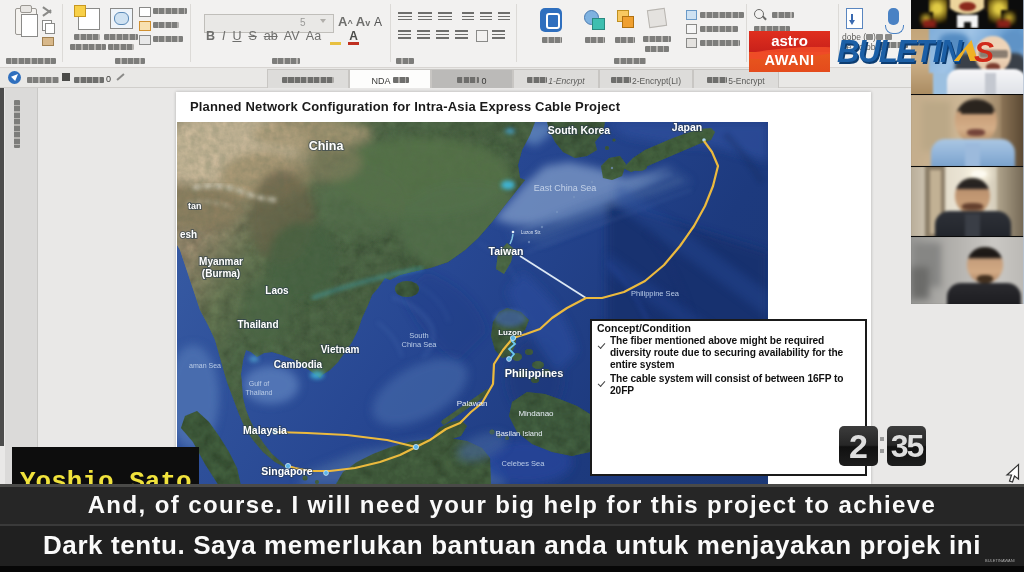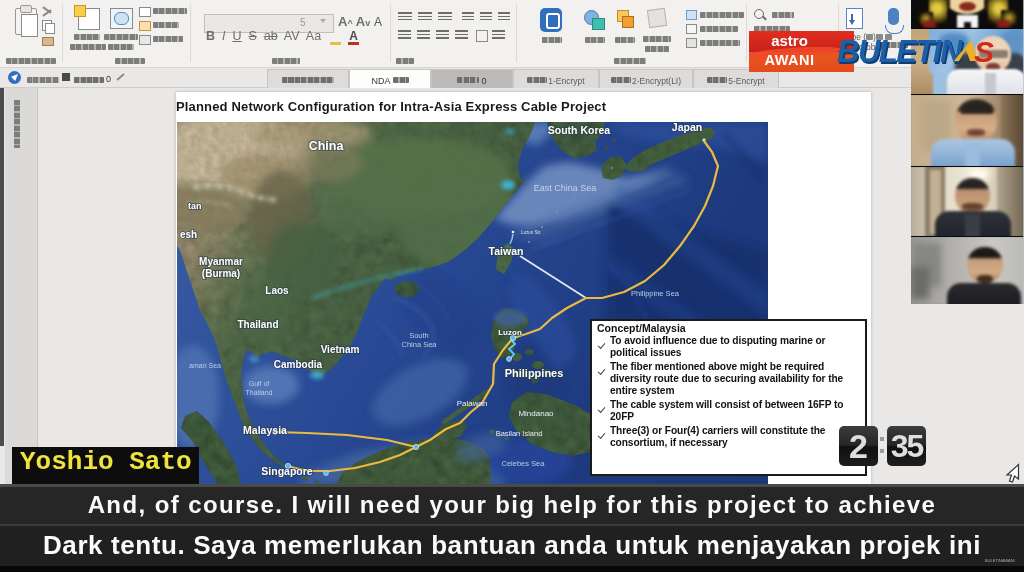--- a/index.html
+++ b/index.html
@@ -120,33 +120,33 @@
   <div class="abs" style="left:8px;top:3px;width:13px;height:13px;border-radius:50%;background:#2f6fbe;"></div>
   <div class="abs" style="left:11px;top:6px;width:7px;height:7px;background:#fff;clip-path:polygon(0 40%,100% 0,60% 100%);"></div>
   <div class="abs jbar" style="left:27px;top:9px;width:32px;"></div>
   <div class="abs" style="left:62px;top:5px;width:8px;height:8px;background:#4a4a48;"></div>
   <div class="abs jbar2" style="left:74px;top:9px;width:30px;"></div>
   <div class="abs" style="left:106px;top:6px;font-size:9px;color:#3a3a38;">0</div>
   <div class="abs" style="left:116px;top:8px;width:9px;height:2px;background:#8a8a88;transform:rotate(-40deg);"></div>
   <div class="tab abs" style="left:267px;width:80px;background:#dddcda;"><span class="jbar2" style="width:52px;"></span></div>
   <div class="tab abs" style="left:349px;width:80px;background:#fdfdfc;"><span style="font-size:9px;color:#3a3a38;">NDA</span><span class="jbar2" style="width:16px;margin-left:2px;"></span></div>
   <div class="tab abs" style="left:431px;width:80px;background:#bbbab8;"><span class="jbar2" style="width:22px;margin-right:2px;"></span><span style="font-size:9px;color:#3a3a38;">0</span></div>
-  <div class="tab abs" style="left:513px;width:84px;background:#dddcda;"><span class="jbar2" style="width:20px;margin-right:1px;"></span><span style="font-size:8.5px;color:#5a5a58;">1-Encrypt</span></div>
+  <div class="tab abs" style="left:513px;width:84px;background:#dddcda;"><span class="jbar2" style="width:20px;margin-right:1px;"></span><span style="font-size:8.5px;color:#5a5a58;font-style:italic;">1-Encrypt</span></div>
   <div class="tab abs" style="left:599px;width:92px;background:#dddcda;"><span class="jbar2" style="width:20px;margin-right:1px;"></span><span style="font-size:8.5px;color:#5a5a58;">2-Encrypt(LI)</span></div>
   <div class="tab abs" style="left:693px;width:84px;background:#dddcda;"><span class="jbar2" style="width:20px;margin-right:1px;"></span><span style="font-size:8.5px;color:#5a5a58;">5-Encrypt</span></div>
 </div>
 
 <div class="abs" id="canvas" style="left:0;top:88px;width:1024px;height:398px;background:#e9e8e7;">
   <div class="abs" style="left:0;top:0;width:4px;height:358px;background:#4c4c4c;"></div>
   <div class="abs" style="left:5px;top:0;width:32px;height:398px;background:#dbdad9;border-right:1px solid #c9c8c6;"></div>
   <div class="abs" style="left:14px;top:12px;width:6px;height:48px;background:repeating-linear-gradient(180deg,#7d7d7b 0,#7d7d7b 5px,#b5b3b0 5px,#b5b3b0 6.5px);border-radius:1px;"></div>
 </div>
 
 <div class="abs" id="slide" style="left:176px;top:92px;width:695px;height:392px;background:#fff;box-shadow:0 0 3px rgba(0,0,0,0.25);">
-  <div class="abs" style="left:0;top:7px;font-size:13px;font-weight:bold;color:#1a1a1a;letter-spacing:0.16px;">Planned Network Configuration for Intra-Asia Express Cable Project</div>
+  <div class="abs" style="left:14px;top:7px;font-size:13px;font-weight:bold;color:#1a1a1a;letter-spacing:0.16px;">Planned Network Configuration for Intra-Asia Express Cable Project</div>
 </div>
 
 <div class="abs" id="mapbox" style="left:177px;top:122px;width:591px;height:364px;overflow:hidden;">
 <svg width="591" height="364" viewBox="0 0 591 364">
 <defs>
   <linearGradient id="oceanG" x1="0" y1="0" x2="591" y2="364" gradientUnits="userSpaceOnUse">
     <stop offset="0" stop-color="#3a5ea6"></stop>
     <stop offset="0.45" stop-color="#274792"></stop>
     <stop offset="0.75" stop-color="#1d3a7e"></stop>
     <stop offset="1" stop-color="#1b3876"></stop>
@@ -365,38 +365,30 @@
   <text x="295" y="284" font-size="8">Palawan</text>
   <text x="359" y="294" font-size="8">Mindanao</text>
   <text x="342" y="314" font-size="7.5">Basilan Island</text>
 </g>
 
 <text x="344" y="112" font-size="4.5" fill="#dfe8f4" font-family="Liberation Sans, sans-serif">Luzon Str.</text>
 </svg>
 </div>
 
 <div class="abs" id="concept" style="left:590px;top:319px;width:277px;height:157px;background:#fff;border:2px solid #1a1a1a;box-sizing:border-box;z-index:5;">
-  <div style="font-size:10.5px;font-weight:bold;color:#111;margin:1px 0 0 5px;">Concept/Malaysia</div>
+  <div style="font-size:10.5px;font-weight:bold;color:#111;margin:1px 0 0 5px;">Concept/Condition</div>
   <table style="border-collapse:collapse;margin-left:4px;">
     <tbody>
-        <tr>
-          <td style="vertical-align:top;padding:1px 4px 0 2px;"><span class="chk"></span></td>
-        <td style="font-size:10.2px;font-weight:bold;color:#111;line-height:12px;letter-spacing:-0.1px;">To avoid influence due to disputing marine or<br>political issues</td>
-        </tr>
     <tr>
           <td style="vertical-align:top;padding:1px 4px 0 2px;"><span class="chk"></span></td>
         <td style="font-size:10.2px;font-weight:bold;color:#111;line-height:12px;letter-spacing:-0.1px;">The fiber mentioned above might be required<br>diversity route due to securing availability for the<br>entire system</td>
         </tr>
     <tr>
           <td style="vertical-align:top;padding:1px 4px 0 2px;"><span class="chk"></span></td>
         <td style="font-size:10.2px;font-weight:bold;color:#111;line-height:12px;letter-spacing:-0.1px;">The cable system will consist of between 16FP to<br>20FP</td>
-        </tr>
-    <tr>
-          <td style="vertical-align:top;padding:1px 4px 0 2px;"><span class="chk"></span></td>
-        <td style="font-size:10.2px;font-weight:bold;color:#111;line-height:12px;letter-spacing:-0.1px;">Three(3) or Four(4) carriers will constitute the<br>consortium, if necessary</td>
         </tr>
   </tbody>
     </table>
 </div>
 
 <div class="abs" id="videos" style="left:911px;top:0;width:113px;height:304px;background:#0a0a0a;z-index:6;overflow:hidden;">
 
   <div class="abs" style="left:0;top:0;width:113px;height:28px;overflow:hidden;">
    <div class="abs" style="left:-2px;top:-2px;width:117px;height:32px;background:#0c0c0c;filter:blur(1px);">
     <div class="abs" style="left:36px;top:-16px;width:44px;height:32px;border-radius:50%;background:#ecd49c;"></div>
@@ -460,36 +452,36 @@
     <div class="abs" style="left:4px;top:8px;width:28px;height:44px;background:#868684;filter:blur(3px);"></div>
     <div class="abs" style="left:2px;top:32px;width:18px;height:32px;background:#6b6b69;filter:blur(3px);"></div>
     <div class="abs" style="left:58px;top:12px;width:36px;height:36px;border-radius:48%;background:linear-gradient(180deg,#201c18 0%,#1a1614 28%,#c49c7a 34%,#d2aa84 70%,#a98060 100%);"></div>
     <div class="abs" style="left:68px;top:40px;width:16px;height:8px;background:#42301f;border-radius:40%;filter:blur(0.6px);"></div>
     <div class="abs" style="left:38px;top:48px;width:74px;height:23px;background:linear-gradient(180deg,#2a2a2e,#1c1c20);border-radius:14px 14px 0 0;"></div>
    </div>
   </div>
 <div class="abs" style="left:111.5px;top:0;width:1.5px;height:304px;background:#b8c4d4;opacity:0.8;"></div>
 </div>
 
-<div class="abs" id="astro" style="left:749px;top:31px;width:81px;height:41px;z-index:7;background:linear-gradient(180deg,#e02f1f 0%,#c9211a 50%,#e8581e 52%,#e44b1c 100%);overflow:hidden;padding-left:24px;">
+<div class="abs" id="astro" style="left:749px;top:31px;width:81px;height:41px;z-index:7;background:linear-gradient(180deg,#e02f1f 0%,#c9211a 50%,#e8581e 52%,#e44b1c 100%);overflow:hidden;">
   <div class="abs" style="left:-8px;top:17px;width:100px;height:10px;background:#ef4a28;border-radius:50%;transform:rotate(-4deg);opacity:0.9;"></div>
   <div class="abs" style="left:0;top:1px;width:81px;font-size:15px;font-weight:bold;color:#fff;text-align:center;">astro</div>
   <div class="abs" style="left:0;top:21px;width:81px;font-size:14.5px;font-weight:bold;color:#fff;text-align:center;letter-spacing:0.5px;">AWANI</div>
 </div>
 <div class="abs" id="buletin" style="left:837px;top:34px;z-index:8;font-size:31px;font-weight:bold;font-style:italic;color:#1c5fa6;letter-spacing:-1.5px;text-shadow:1.5px 1.5px 0 #0d3d72;">BULETIN</div>
 <div class="abs" style="left:956px;top:40px;z-index:8;width:24px;height:21px;background:#f0b125;clip-path:polygon(0 100%,55% 0,100% 100%,68% 100%,40% 45%,22% 100%);transform:skewX(-12deg);"></div>
 <div class="abs" style="left:974px;top:35px;z-index:8;font-size:30px;font-weight:bold;font-style:italic;color:#d02a1a;">S</div>
 
 <div class="abs" style="left:839px;top:426px;width:39px;height:40px;border-radius:5px;z-index:9;background:linear-gradient(180deg,#3c3c3c 0%,#262626 48%,#101010 52%,#1e1e1e 100%);color:#dedede;font-size:34px;font-weight:bold;text-align:center;line-height:40px;">2</div>
 <div class="abs" style="left:880px;top:437px;width:4px;height:4px;background:#9a9a9a;z-index:9;"></div>
 <div class="abs" style="left:880px;top:449px;width:4px;height:4px;background:#9a9a9a;z-index:9;"></div>
 <div class="abs" style="left:887px;top:426px;width:39px;height:40px;border-radius:5px;z-index:9;background:linear-gradient(180deg,#3c3c3c 0%,#262626 48%,#101010 52%,#1e1e1e 100%);color:#dedede;font-size:32px;font-weight:bold;text-align:center;line-height:40px;letter-spacing:-2px;">35</div>
 
 <div class="abs" style="left:12px;top:447px;width:187px;height:37px;background:#0d0d0d;z-index:10;">
-  <div style="font-family:'Liberation Mono',monospace;font-size:26px;font-weight:bold;color:#f0e23c;margin:0 0 0 8px;">Yoshio Sato</div>
+  <div style="font-family:'Liberation Mono',monospace;font-size:26px;font-weight:bold;color:#f0e23c;margin:20px 0 0 8px;">Yoshio Sato</div>
 </div>
 
 <div class="abs" style="left:0;top:484px;width:1024px;height:3px;background:#4a4a48;z-index:11;"></div>
 <div class="abs" style="left:0;top:487px;width:1024px;height:37px;background:#262626;z-index:11;">
   <div style="font-size:24px;font-weight:bold;color:#fafafa;text-align:center;margin-top:4px;letter-spacing:1.4px;">And, of course. I will need your big help for this project to achieve</div>
 </div>
 <div class="abs" style="left:0;top:524px;width:1024px;height:2px;background:#3a3a3a;z-index:11;"></div>
 <div class="abs" style="left:0;top:526px;width:1024px;height:40px;background:#202020;z-index:11;">
   <div style="font-size:26px;font-weight:bold;color:#fafafa;text-align:center;margin-top:4px;letter-spacing:0.6px;">Dark tentu. Saya memerlukan bantuan anda untuk menjayakan projek ini</div>
 </div>

